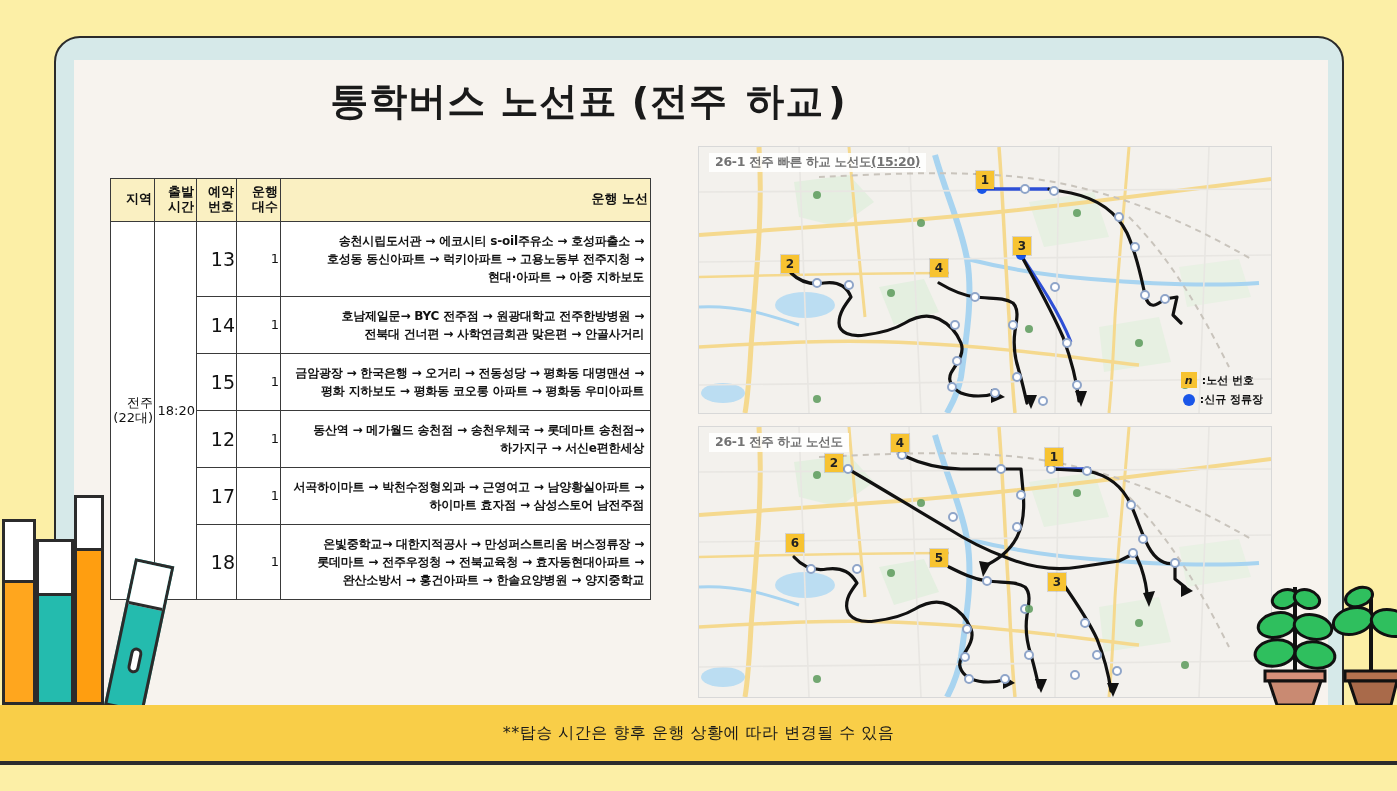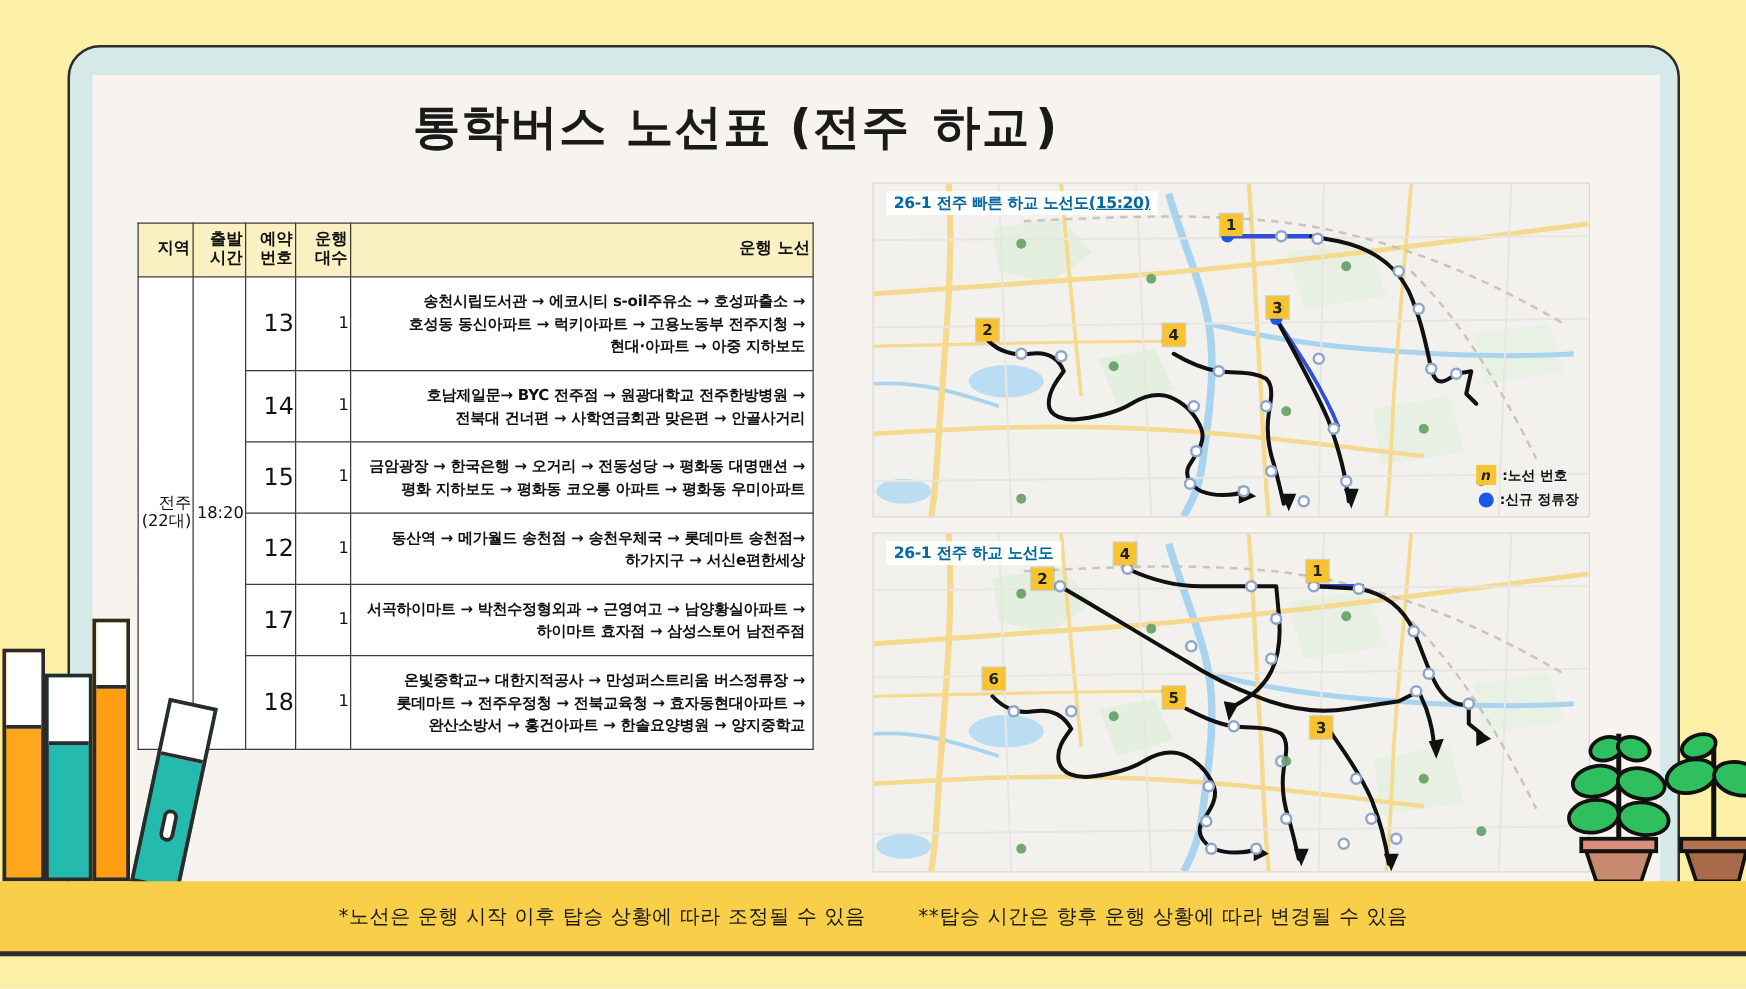--- a/index.html
+++ b/index.html
@@ -85,21 +85,21 @@
     border:1px solid #d8d8d8;
     overflow:hidden;
   }
   #map-top{left:698px;top:146px;width:572px;height:266px;}
   #map-bottom{left:698px;top:426px;width:572px;height:270px;}
   .map-canvas{position:absolute;inset:0;}
   .map-title{
     position:absolute;left:10px;top:6px;z-index:6;
     background:rgba(255,255,255,0.88);
     padding:1px 6px;
-    font-size:12.5px;font-weight:bold;color:#0369a1;white-space:nowrap;
+    font-size:12.5px;font-weight:bold;color:#737373;white-space:nowrap;
     letter-spacing:-0.3px;
   }
   .map-title .u{text-decoration:underline;}
   .marker{
     position:absolute;z-index:5;
     width:18px;height:18px;
     background:#F7C331;
     color:#222;font-size:12px;font-weight:bold;
     display:flex;align-items:center;justify-content:center;
     box-shadow:0 0 0 1px rgba(0,0,0,.12);
@@ -497,15 +497,14 @@
       <ellipse cx="106" cy="56" rx="20" ry="13" fill="#2FBF5E" stroke="#111" stroke-width="3" transform="rotate(-14 106 56)"></ellipse>
       <ellipse cx="144" cy="58" rx="20" ry="13" fill="#2FBF5E" stroke="#111" stroke-width="3" transform="rotate(14 144 58)"></ellipse>
       <ellipse cx="112" cy="32" rx="14" ry="9" fill="#2FBF5E" stroke="#111" stroke-width="3" transform="rotate(-20 112 32)"></ellipse>
       <rect x="98" y="106" width="56" height="10" fill="#B5724F" stroke="#111" stroke-width="3"></rect>
       <path d="M102,116 L150,116 L144,140 L110,140 Z" fill="#A96A4A" stroke="#111" stroke-width="3"></path>
     </g>
   </svg>
 </div>
 
 <div class="footer">
-  <span class="footer-note">*노선은 운행 시작 이후 탑승 상황에 따라 조정될 수 있음</span>
   <span class="footer-note">**탑승 시간은 향후 운행 상황에 따라 변경될 수 있음</span>
 </div>
 
 </body></html>

